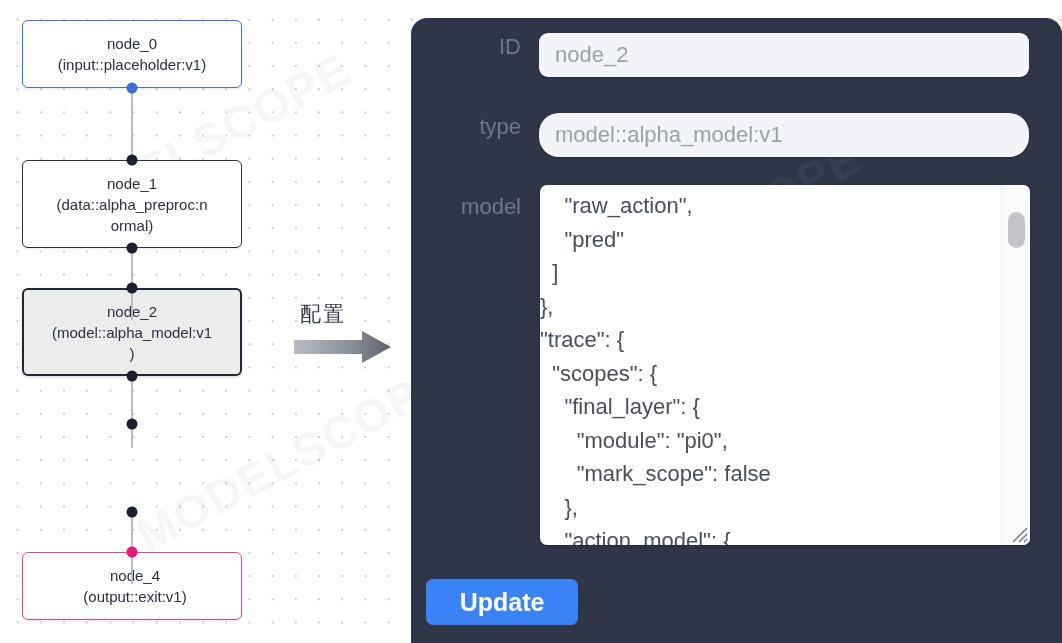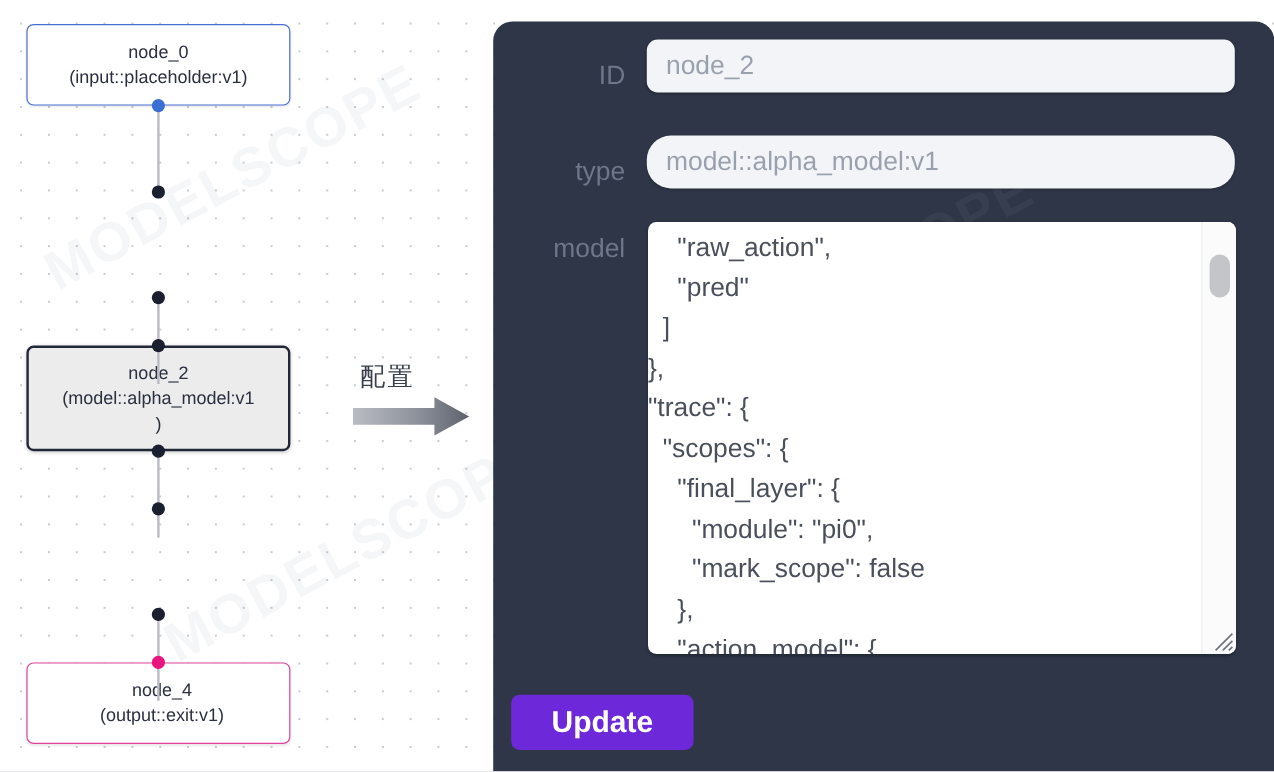--- a/index.html
+++ b/index.html
@@ -121,21 +121,21 @@
     left: 411px; top: 18px;
     width: 651px; height: 625px;
     background: #2e3648;
     border-top-left-radius: 16px;
     border-top-right-radius: 16px;
     overflow: hidden;
   }
   .field-row {
     position: absolute;
     display: flex;
-    align-items: flex-end;
+    align-items: flex-start;
   }
   .field-label {
     color: #6e7689;
     font-size: 22px;
     text-align: right;
     width: 110px;
     padding-right: 18px;
     box-sizing: border-box;
     line-height: 28px;
   }
@@ -197,21 +197,21 @@
     position: absolute;
     right: 1px; bottom: 1px;
     width: 22px; height: 22px;
   }
 
   
   #update-button {
     position: absolute;
     left: 426px; top: 579px;
     width: 152px; height: 46px;
-    background: #6d28d9;
+    background: #3b82f6;
     color: #ffffff;
     border: none;
     border-radius: 7px;
     font-family: "Liberation Sans", "DejaVu Sans", sans-serif;
     font-size: 25px;
     font-weight: 700;
     cursor: pointer;
     padding: 0;
     text-align: center;
     line-height: 44px;
@@ -232,20 +232,25 @@
     <div class="edge" style="left:132px; top:376px; height:72px;"></div>
     <div class="edge" style="left:132px; top:512px; height:72px;"></div>
 
     <div class="node input-node" style="left:22px; top:20px; width:220px; height:68px;">
       <span class="node-label">node_0
 (input::placeholder:v1)</span>
     </div>
     <div class="handle blue" style="left:132px; top:88px;"></div>
 
     <div class="handle" style="left:132px; top:160px;"></div>
+    <div class="node" style="left:22px; top:160px; width:220px; height:88px;">
+      <span class="node-label">node_1
+(data::alpha_preproc:n
+ormal)</span>
+    </div>
     <div class="handle" style="left:132px; top:248px;"></div>
 
     <div class="handle" style="left:132px; top:288px;"></div>
     <div class="node selected" style="left:22px; top:288px; width:220px; height:88px;">
       <span class="node-label">node_2
 (model::alpha_model:v1
 )</span>
     </div>
     <div class="handle" style="left:132px; top:376px;"></div>
 

